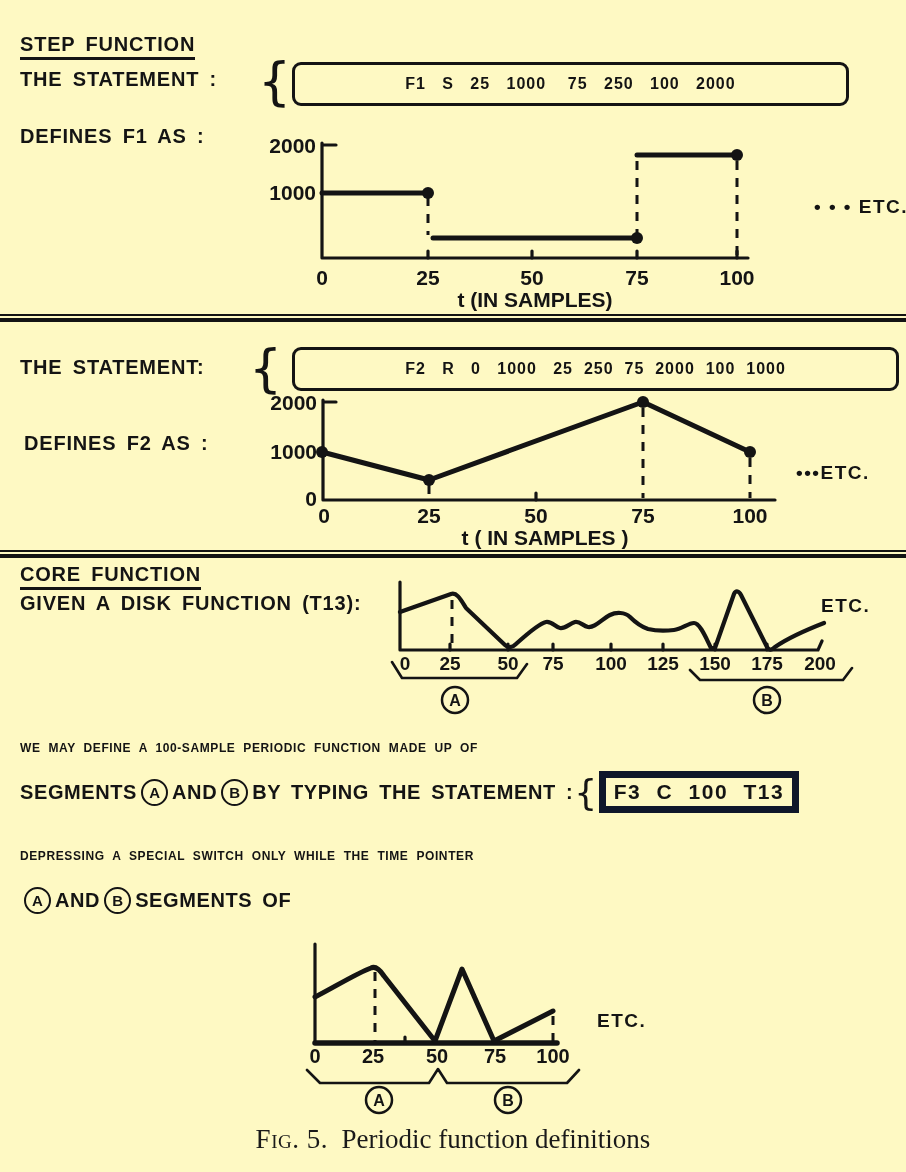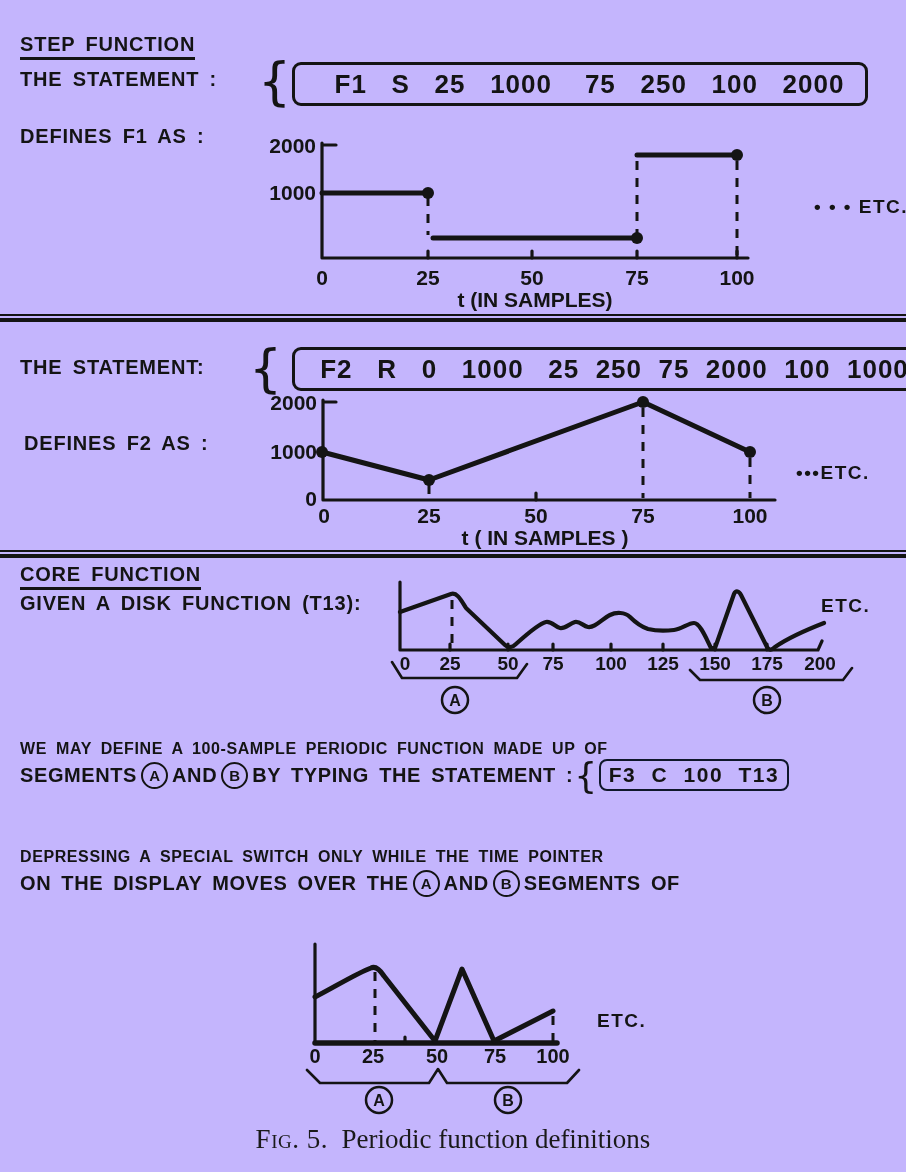--- a/index.html
+++ b/index.html
@@ -1,36 +1,36 @@
 <!DOCTYPE html>
 <html><head>
 <meta charset="utf-8">
 <style>
   html,body{margin:0;padding:0;background:#ffffff;}
   .page{
-    position:relative;width:906px;height:1172px;background:#c4b5fd;
+    position:relative;width:906px;height:1172px;background:#fef9c3;
     font-family:"Liberation Sans",sans-serif;color:#141414;overflow:hidden;
   }
   .txt{position:absolute;font-weight:bold;font-size:20px;letter-spacing:.8px;word-spacing:4px;white-space:nowrap;}
   .heading{border-bottom:3px solid #141414;padding-bottom:2px;}
   .rule{position:absolute;left:0;right:0;height:2px;border-top:2px solid #141414;border-bottom:4px solid #141414;}
   .stmt-box{
     position:absolute;border:3.5px solid #141414;border-radius:9px;
     display:flex;align-items:center;justify-content:center;
-    font-weight:bold;font-size:26px;letter-spacing:1px;white-space:pre;padding-left:19px;
+    font-weight:bold;font-size:16px;letter-spacing:1px;white-space:pre;
   }
   .brace{position:absolute;font-weight:normal;font-size:52px;line-height:1;font-family:"DejaVu Sans",sans-serif;}
   .etc{position:absolute;font-weight:bold;font-size:19px;letter-spacing:1.5px;white-space:nowrap;}
   .circ{
     display:inline-flex;align-items:center;justify-content:center;
     width:23px;height:23px;border:2.5px solid #141414;border-radius:50%;
     font-size:15px;letter-spacing:0;margin:0 4px;vertical-align:-5px;flex:0 0 auto;
   }
-  .para{position:absolute;font-weight:bold;font-size:16px;letter-spacing:.6px;word-spacing:4px;line-height:27.5px;white-space:nowrap;text-align:right;}
-  .inline-row{position:absolute;display:flex;align-items:center;font-weight:bold;font-size:20px;letter-spacing:.6px;word-spacing:4px;white-space:pre;}
+  .para{position:absolute;font-weight:bold;font-size:12px;letter-spacing:.6px;word-spacing:4px;line-height:27.5px;white-space:nowrap;text-align:right;}
+  .inline-row{position:absolute;display:flex;align-items:center;font-weight:bold;font-size:20px;letter-spacing:.6px;word-spacing:4px;white-space:pre;margin-top:17px;}
   .caption{
     position:absolute;left:0;right:0;text-align:center;
     font-family:"Liberation Serif",serif;font-size:27px;color:#1a1a1a;
   }
   .caption .fig{font-variant:small-caps;letter-spacing:.5px;}
   svg{position:absolute;overflow:visible;}
   svg text{font-family:"Liberation Sans",sans-serif;font-weight:bold;fill:#141414;}
   .ax{stroke:#141414;stroke-width:3.2;fill:none;stroke-linecap:round;}
   .fn{stroke:#141414;stroke-width:5;fill:none;stroke-linecap:round;stroke-linejoin:round;}
   .fn4{stroke:#141414;stroke-width:4.2;fill:none;stroke-linecap:round;stroke-linejoin:round;}
@@ -158,26 +158,25 @@
   <div class="etc" style="left:821px;top:595px;">ETC.</div>
 
   <div class="para" style="left:20px;top:735px;">WE MAY DEFINE A 100-SAMPLE PERIODIC FUNCTION MADE UP OF</div>
   <div class="inline-row" style="left:20px;top:760px;height:30px;">
     <span>SEGMENTS</span>
     <span class="circ">A</span>
     <span>AND</span>
     <span class="circ">B</span>
     <span>BY TYPING THE STATEMENT :</span>
     <span style="font-weight:normal;font-size:36px;font-family:'DejaVu Sans',sans-serif;margin:0 1px;">{</span>
-    <span style="border:2px solid #0f172a;border-radius:8px;padding:2px 8px;font-size:21px;letter-spacing:1.5px;word-spacing:8px;">F3 C 100 T13</span>
+    <span style="border:7px solid #0f172a;border-radius:0;padding:2px 8px;font-size:21px;letter-spacing:1.5px;word-spacing:8px;">F3 C 100 T13</span>
   </div>
 
   <div class="para" style="left:20px;top:843px;">DEPRESSING A SPECIAL SWITCH ONLY WHILE THE TIME POINTER</div>
   <div class="inline-row" style="left:20px;top:869px;height:28px;">
-    <span>ON THE DISPLAY MOVES OVER THE</span>
     <span class="circ">A</span>
     <span>AND</span>
     <span class="circ">B</span>
     <span>SEGMENTS OF</span>
   </div>
 
   <svg style="left:295px;top:940px;" width="340" height="185" viewBox="0 0 340 185">
     <g>
       <path class="ax" d="M20,4 V103"></path>
       <path class="fn" d="M20,103 H262" style="stroke-width:5.5"></path>

